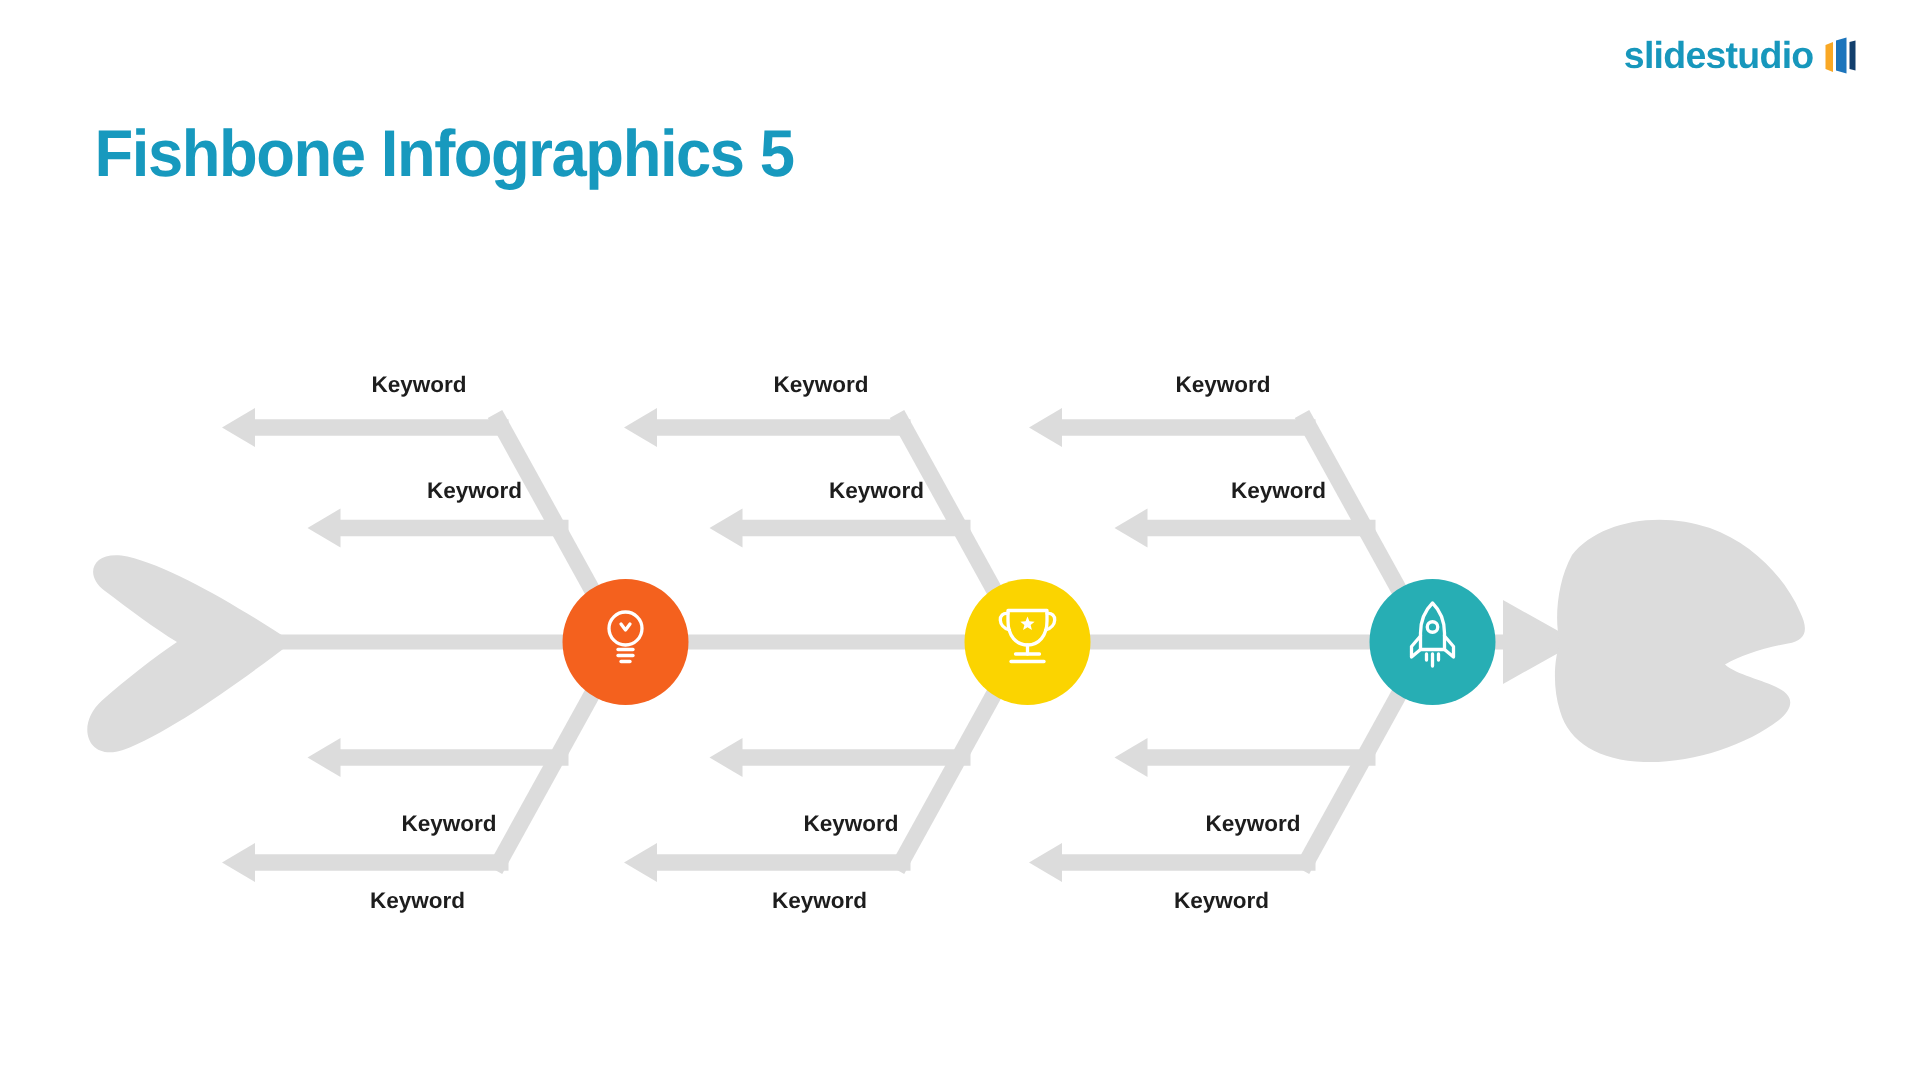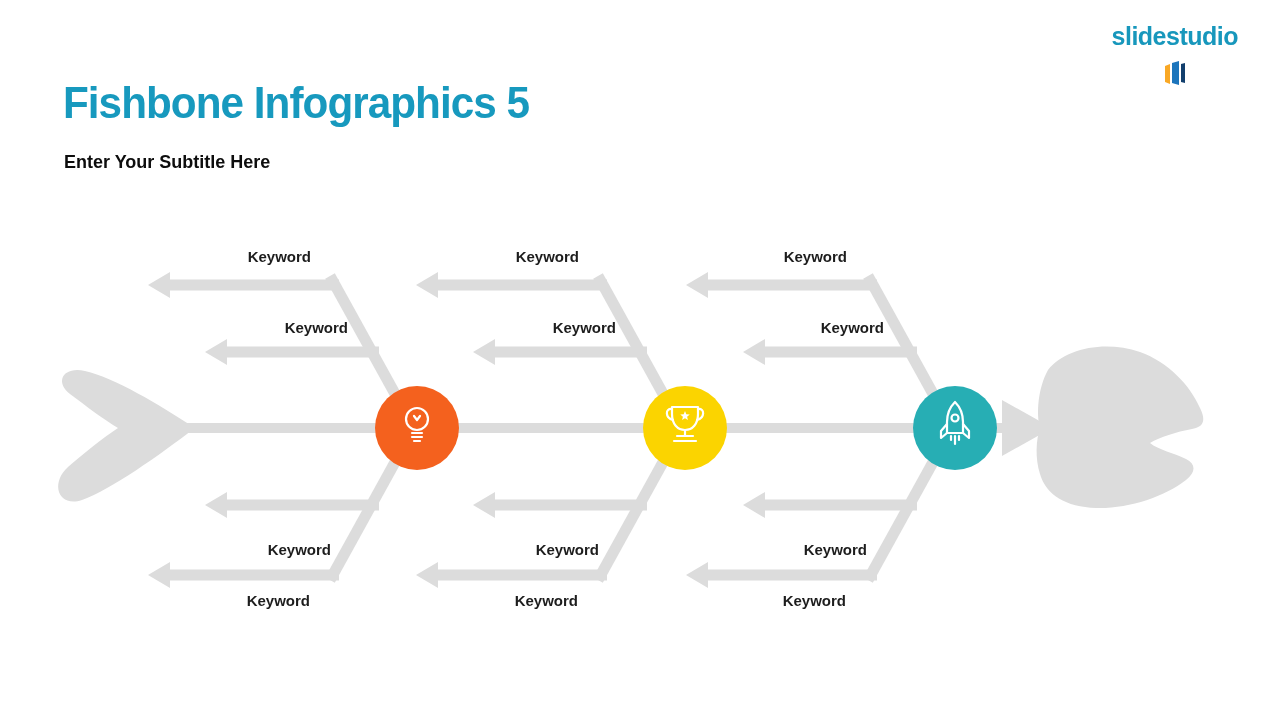--- a/index.html
+++ b/index.html
@@ -34,21 +34,20 @@
     font-weight: 600;
     color: #0d0d0d;
     white-space: nowrap;
   }
   .logo {
     position: absolute;
     right: 42px; top: 22px;
     display: flex;
     align-items: center;
     gap: 7px;
-    flex-direction: column;
   }
   .logo-text {
     font-size: 25px;
     font-weight: 700;
     letter-spacing: -0.5px;
     color: #1797BC;
   }
   .kw {
     position: absolute;
     width: 140px;
@@ -146,21 +145,20 @@
       <circle cx="0" cy="-10" r="3.5"></circle>
       <path d="M-8,-4 l-6,7 v7 l6,-5"></path>
       <path d="M8,-4 l6,7 v7 l-6,-5"></path>
       <path d="M-4,8 v4"></path>
       <path d="M0,8 v8"></path>
       <path d="M4,8 v4"></path>
     </g>
   </svg>
 
   <div class="page-title">Fishbone Infographics 5</div>
-  <div class="page-subtitle">Enter Your Subtitle Here</div>
 
   <div class="logo">
     <span class="logo-text">slidestudio</span>
     <svg width="22" height="30" viewBox="0 0 22 30">
       <polygon points="1,8 6,6 6,26 1,24" fill="#F9A825"></polygon>
       <polygon points="8,5 15,3 15,27 8,25" fill="#1C75BC"></polygon>
       <polygon points="17,6 21,5 21,25 17,24" fill="#123F6D"></polygon>
     </svg>
   </div>
 

